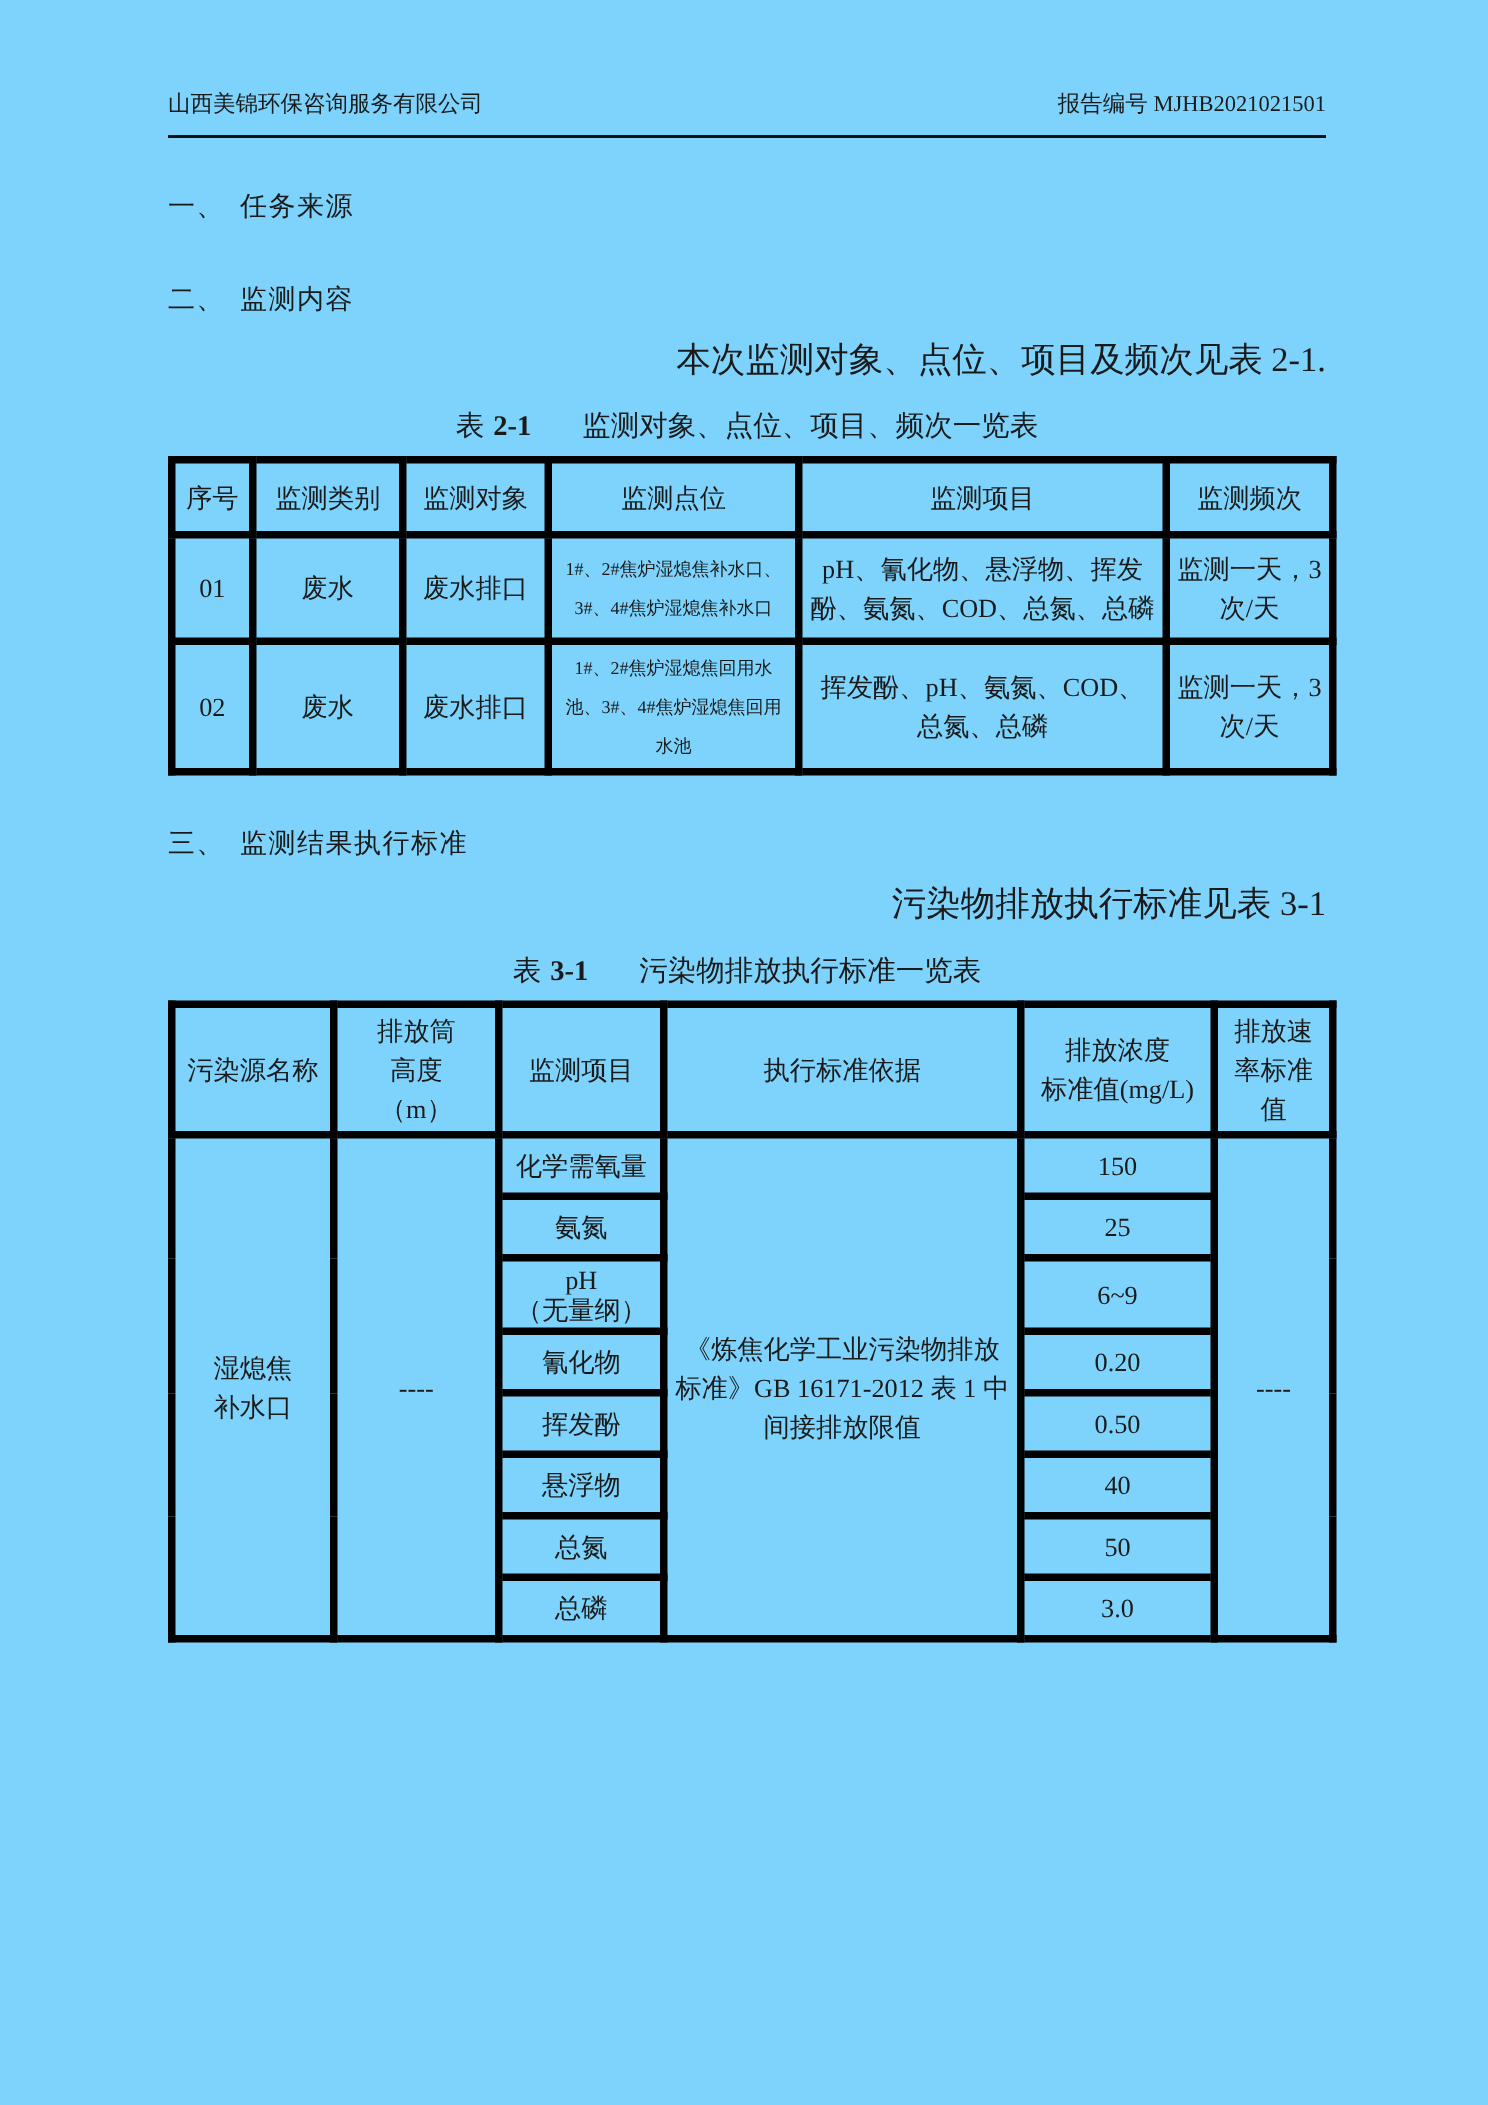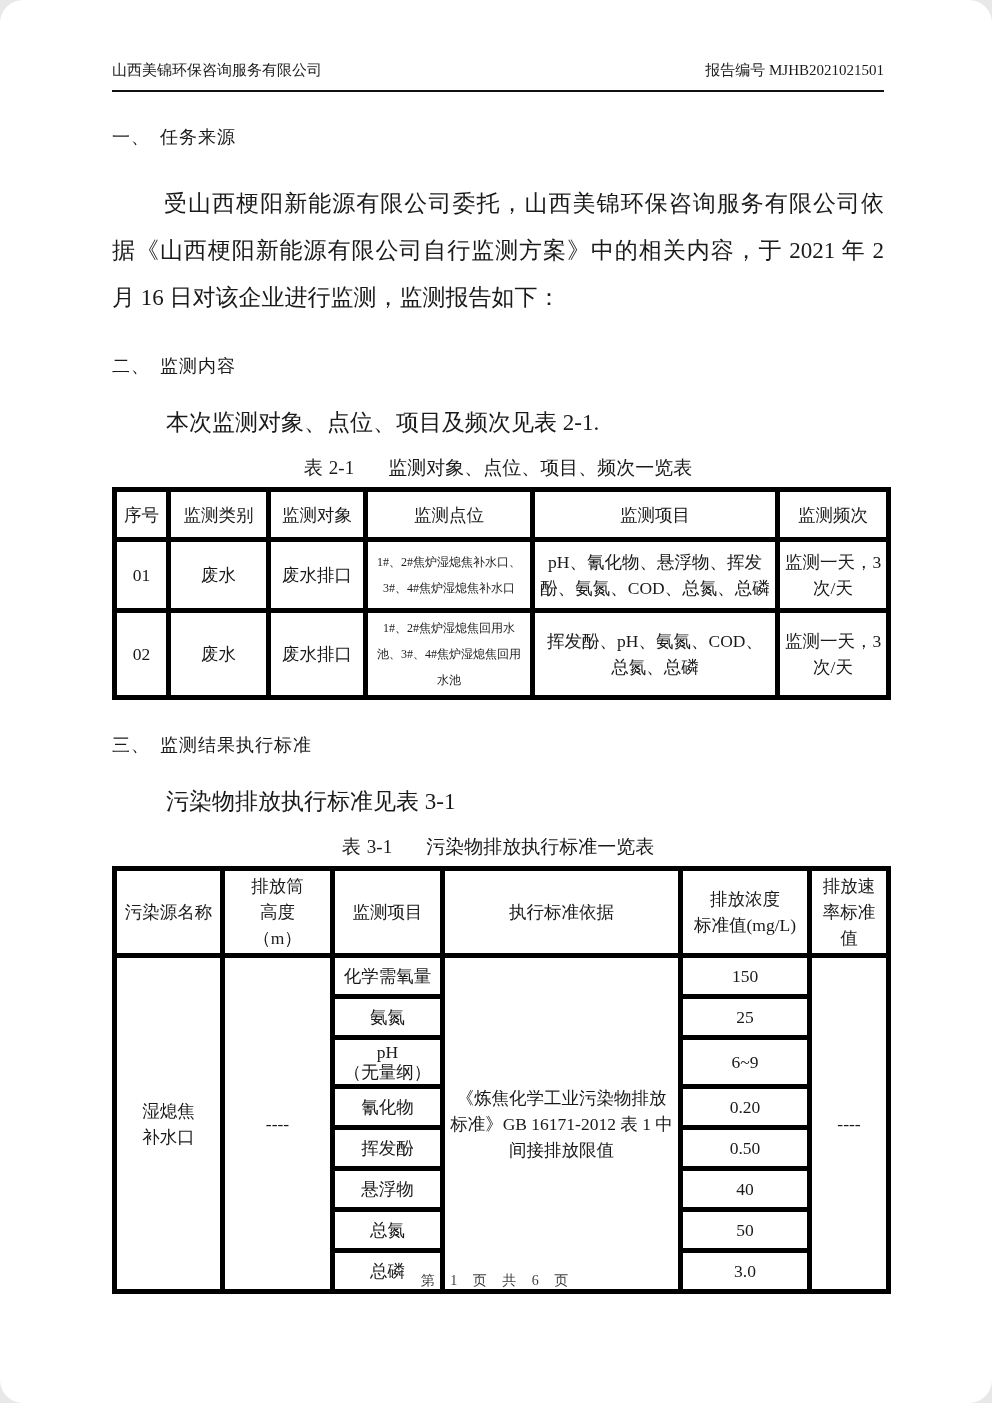--- a/index.html
+++ b/index.html
@@ -4,23 +4,22 @@
 <style>
   * { margin: 0; padding: 0; box-sizing: border-box; }
   html, body { background: #e8e8e8; }
   body { font-family: "Liberation Serif", "DejaVu Serif", serif; color: #1a1a1a; }
 
   .page {
     position: relative;
     width: 992px;
     height: 1403px;
     margin: 0 auto;
-    background: #ffffff;
+    background: #7dd3fc;
     overflow: hidden;
-    border-radius: 23px;
   }
   .content { padding: 0 108px 0 112px; }
 
   
   .doc-header {
     display: flex;
     justify-content: space-between;
     align-items: flex-end;
     padding-top: 60px;
     padding-bottom: 10px;
@@ -38,33 +37,34 @@
     font-weight: normal;
   }
   .heading-sep { display: inline-block; width: 10px; }
 
   .body-para { margin-top: 26px; font-size: 23px; }
   .para-line { display: block; line-height: 47px; }
   .para-line.justify-last { text-align: justify; text-align-last: justify; }
   .para-line.indent { text-indent: 52px; }
 
   .intro-line {
-    margin-top: 24px;
+    margin-top: 8px;
     font-size: 23px;
     line-height: 32px;
     padding-left: 54px;
+    text-align: right;
   }
 
   .table-caption {
     margin-top: 16px;
     text-align: center;
     font-size: 19px;
     line-height: 26px;
   }
-  .table-caption .cap-num { font-weight: normal; margin-left: 6px; }
+  .table-caption .cap-num { font-weight: bold; margin-left: 6px; }
   .table-caption .cap-title { margin-left: 34px; font-family: Liberation Serif, serif; }
 
   
   table.doc-table {
     width: 774px;
     table-layout: fixed;
     border-collapse: collapse;
     margin-top: 6px;
     border-top: 3px solid #111;
     border-bottom: 4px solid #111;
@@ -114,25 +114,20 @@
 <div class="page">
   <div class="content">
 
     <div class="doc-header">
       <span>山西美锦环保咨询服务有限公司</span>
       <span>报告编号 MJHB2021021501</span>
     </div>
 
     <h2 class="section-heading"><span>一、</span><span class="heading-sep"></span><span>任务来源</span></h2>
 
-    <div class="body-para">
-      <span class="para-line indent justify-last">受山西梗阳新能源有限公司委托，山西美锦环保咨询服务有限公司依</span>
-      <span class="para-line justify-last">据《山西梗阳新能源有限公司自行监测方案》中的相关内容，于 2021 年 2</span>
-      <span class="para-line">月 16 日对该企业进行监测，监测报告如下：</span>
-    </div>
 
     <h2 class="section-heading"><span>二、</span><span class="heading-sep"></span><span>监测内容</span></h2>
 
     <div class="intro-line">本次监测对象、点位、项目及频次见表 2-1.</div>
 
     <div class="table-caption">
       <span>表</span><span class="cap-num">2-1</span><span class="cap-title">监测对象、点位、项目、频次一览表</span>
     </div>
 
     <table class="doc-table">
@@ -243,14 +238,13 @@
         </tr>
         <tr class="t31-item-row">
           <td class="cell-pre">总磷</td>
           <td>3.0</td>
         </tr>
       </tbody>
     </table>
 
   </div>
 
-  <div class="doc-footer">第 1 页 共 6 页</div>
 </div>
 
 </body></html>

